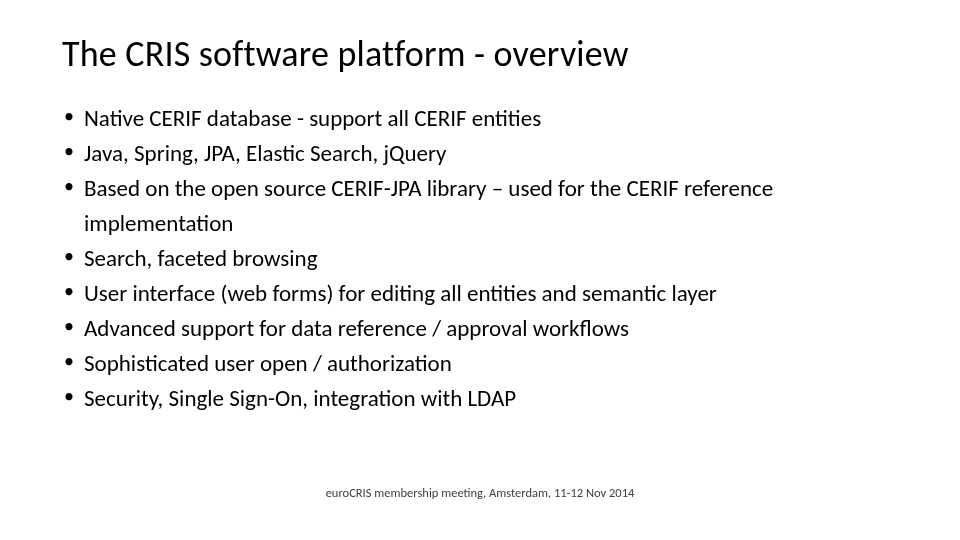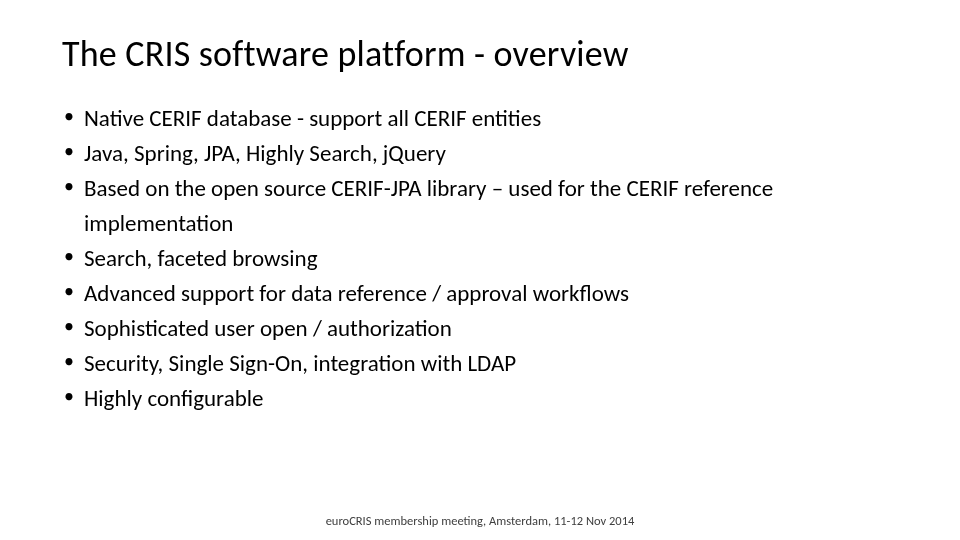--- a/index.html
+++ b/index.html
@@ -2,31 +2,31 @@
 <html><head>
   <meta charset="utf-8">
   <style>
     * { margin: 0; padding: 0; box-sizing: border-box; }
     html, body { width: 960px; height: 540px; background: #ffffff; font-family: Calibri, "Segoe UI", Arial, sans-serif; color: #000; }
     .slide { width: 960px; height: 540px; position: relative; padding: 34px 62px 0 62px; }
     .title { font-size: 36px; font-weight: 400; letter-spacing: 0.2px; margin-bottom: 26px; line-height: 1.15; }
     .bullets { list-style: none; }
     .bullets li { position: relative; padding-left: 22px; font-size: 23px; line-height: 1.52; color: #000; }
     .bullets li::before { content: "•"; position: absolute; left: 2px; top: 0; font-size: 20px; }
-    .footer { position: absolute; bottom: 12px; left: 0; width: 100%; text-align: center; font-size: 12.5px; color: #3f3f3f; }
+    .footer { position: absolute; bottom: 40px; left: 0; width: 100%; text-align: center; font-size: 12.5px; color: #3f3f3f; }
   </style>
 </head>
 <body>
 
 <div class="slide">
   <h1 class="title">The CRIS software platform - overview</h1>
   <ul class="bullets">
     <li>Native CERIF database - support all CERIF entities</li>
-    <li>Java, Spring, JPA, Highly Search, jQuery</li>
+    <li>Java, Spring, JPA, Elastic Search, jQuery</li>
     <li>Based on the open source CERIF-JPA library – used for the CERIF reference implementation</li>
     <li>Search, faceted browsing</li>
+    <li>User interface (web forms) for editing all entities and semantic layer</li>
     <li>Advanced support for data reference / approval workflows</li>
     <li>Sophisticated user open / authorization</li>
     <li>Security, Single Sign-On, integration with LDAP</li>
-    <li>Highly configurable</li>
   </ul>
   <div class="footer">euroCRIS membership meeting, Amsterdam, 11-12 Nov 2014</div>
 </div>
 
 </body></html>

